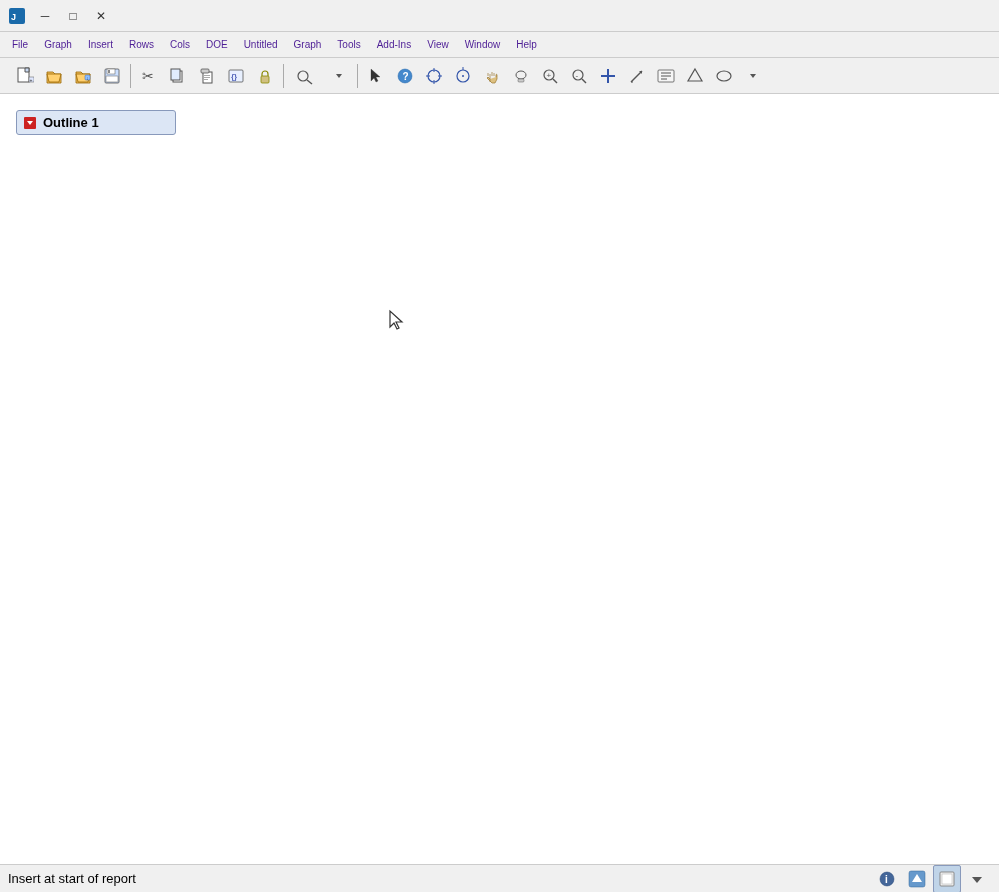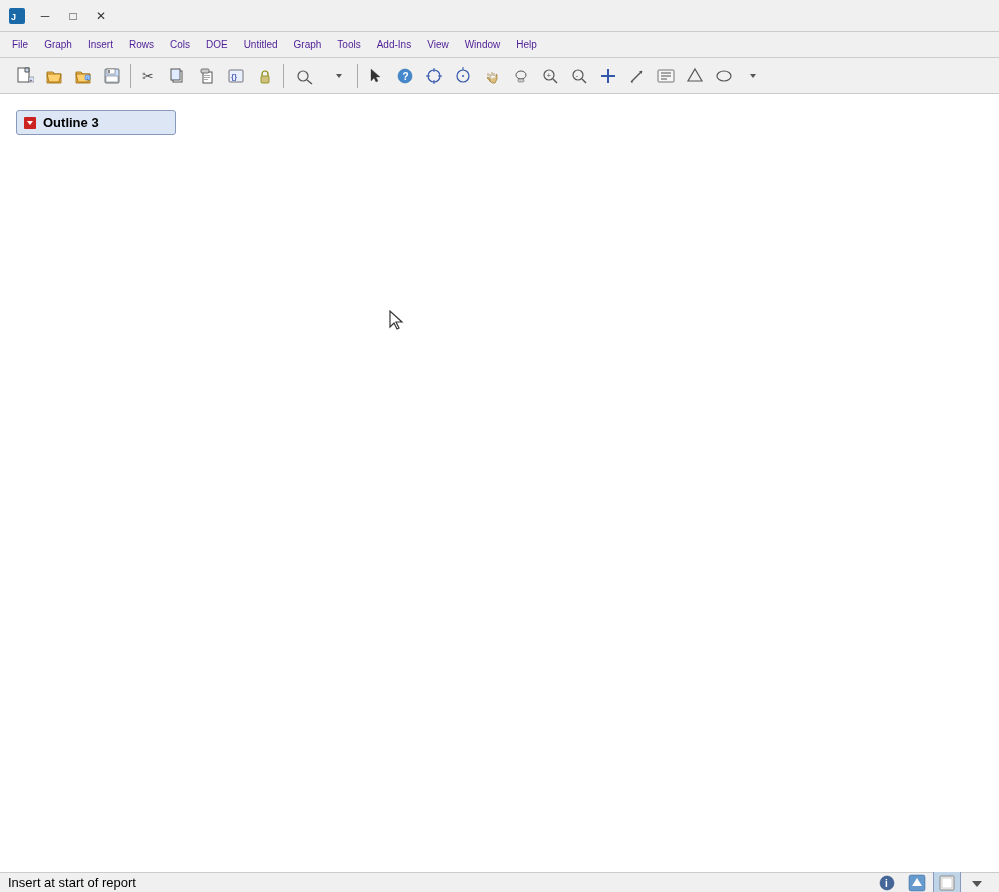--- a/index.html
+++ b/index.html
@@ -156,21 +156,21 @@
     }
 
     .outline-arrow svg {
       width: 12px;
       height: 12px;
     }
 
     
     .status-bar {
       background: #f0f0f0;
-      height: 20px;
+      height: 28px;
       display: flex;
       align-items: center;
       border-top: 1px solid #ccc;
       padding: 0 8px;
     }
 
     .status-text {
       flex: 1;
       font-size: 13px;
       color: #000;
@@ -448,31 +448,31 @@
   </button>
   <button class="toolbar-btn" title="More">
     <svg width="10" height="18" viewBox="0 0 10 18">
         <polygon points="2,7 8,7 5,11" fill="#555"></polygon>
       </svg>
   </button>
 </div>
 
 <div class="main-content" style="position:relative;">
 
-
-
   <button class="outline-btn">
     <div class="outline-arrow">
       <svg viewBox="0 0 12 12" fill="none" xmlns="http://www.w3.org/2000/svg">
         <rect x="0" y="0" width="12" height="12" rx="1" fill="#cc2222"></rect>
         <polygon points="3,4 9,4 6,8" fill="white"></polygon>
       </svg>
     </div>
-    <span>Outline 3</span>
-  </button>
+    <span>Outline 1</span>
+  </button>
+
+
 
   <div style="position:absolute; left:388px; top:215px; pointer-events:none;">
     <svg width="20" height="24" viewBox="0 0 20 24">
         <polygon points="2,2 2,18 6,14 9,20 11,19 8,13 14,13" fill="white" stroke="#333" stroke-width="1.2"></polygon>
       </svg>
   </div>
 </div>
 
 <div class="status-bar">
   <span class="status-text">Insert at start of report</span>

